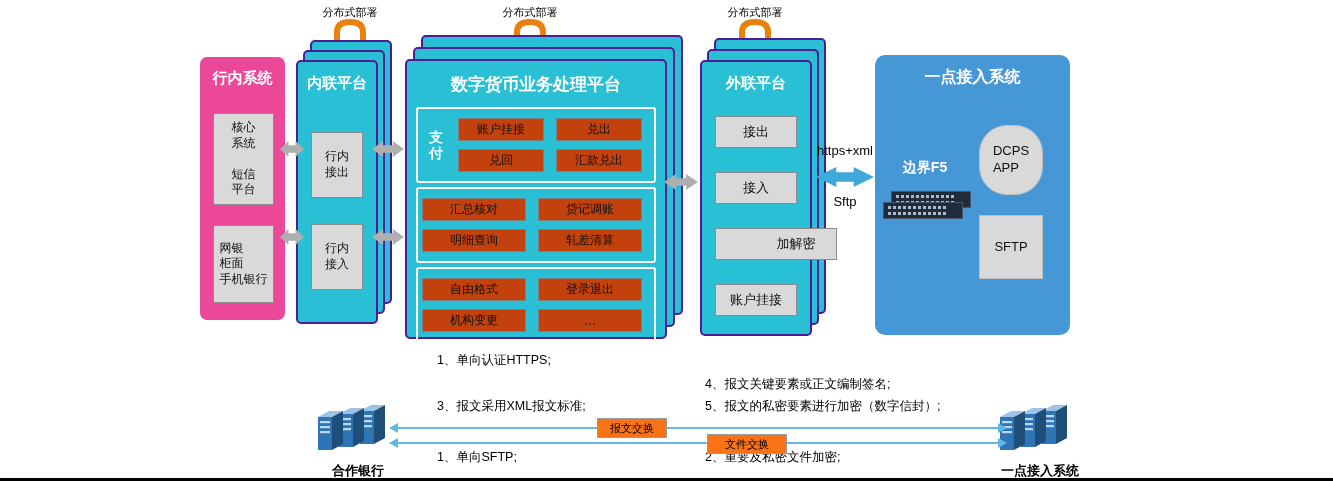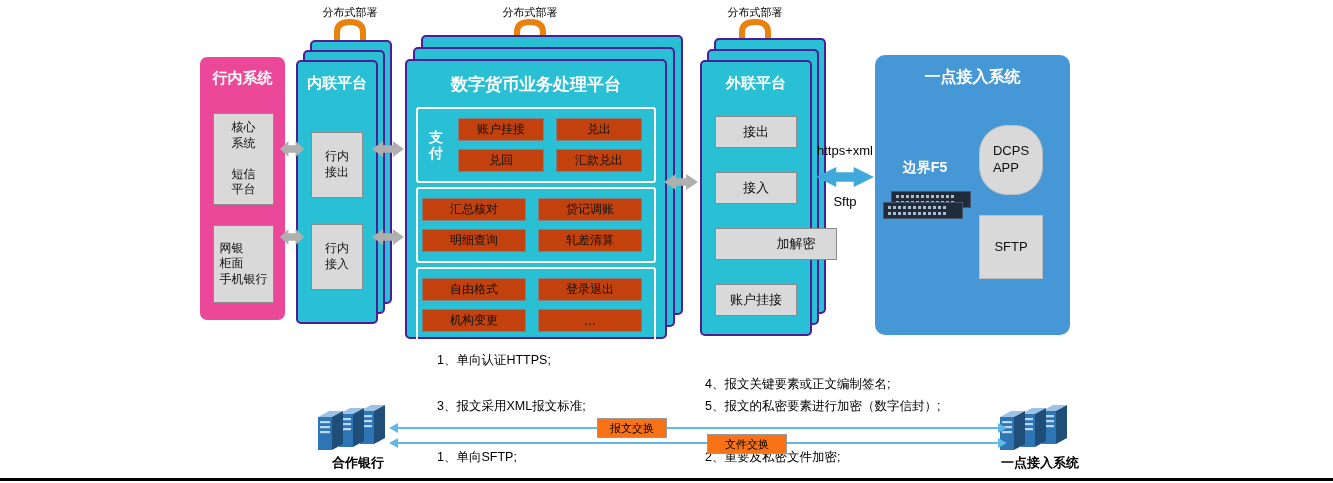--- a/index.html
+++ b/index.html
@@ -29,21 +29,21 @@
   .glabel{width:36px;display:flex;align-items:center;justify-content:center;color:#fff;font-weight:bold;
           font-size:14px;white-space:pre-line;text-align:center;line-height:1.15;}
   .ggrid{flex:1;display:grid;grid-template-columns:1fr 1fr;gap:8px 12px;padding:9px 12px 9px 4px;}
   .gbtn{background:#c2410c;border:1px solid #808080;display:flex;align-items:center;justify-content:center;
         font-size:12px;color:#111;}
   .switch{position:absolute;width:78px;height:15px;background:#202C3A;border:1px solid #46566A;}
   .switch::before,.switch::after{content:"";position:absolute;left:4px;right:16px;height:3px;
       background:repeating-linear-gradient(90deg,#A8BACB 0 3px,transparent 3px 5px);}
   .switch::before{top:3px;}
   .switch::after{bottom:3px;}
-  .srvlabel{position:absolute;font-size:13px;font-weight:bold;text-align:center;color:#000;}
+  .srvlabel{position:absolute;font-size:13px;font-weight:bold;text-align:center;color:#000;margin-top:8px;}
   .linklabel{position:absolute;font-size:13px;color:#000;text-align:center;}
 </style>
 </head>
 <body>
 
 <div class="canvas">
 
   <svg width="0" height="0" style="position:absolute" aria-hidden="true">
     <defs>
       <g id="tower">

